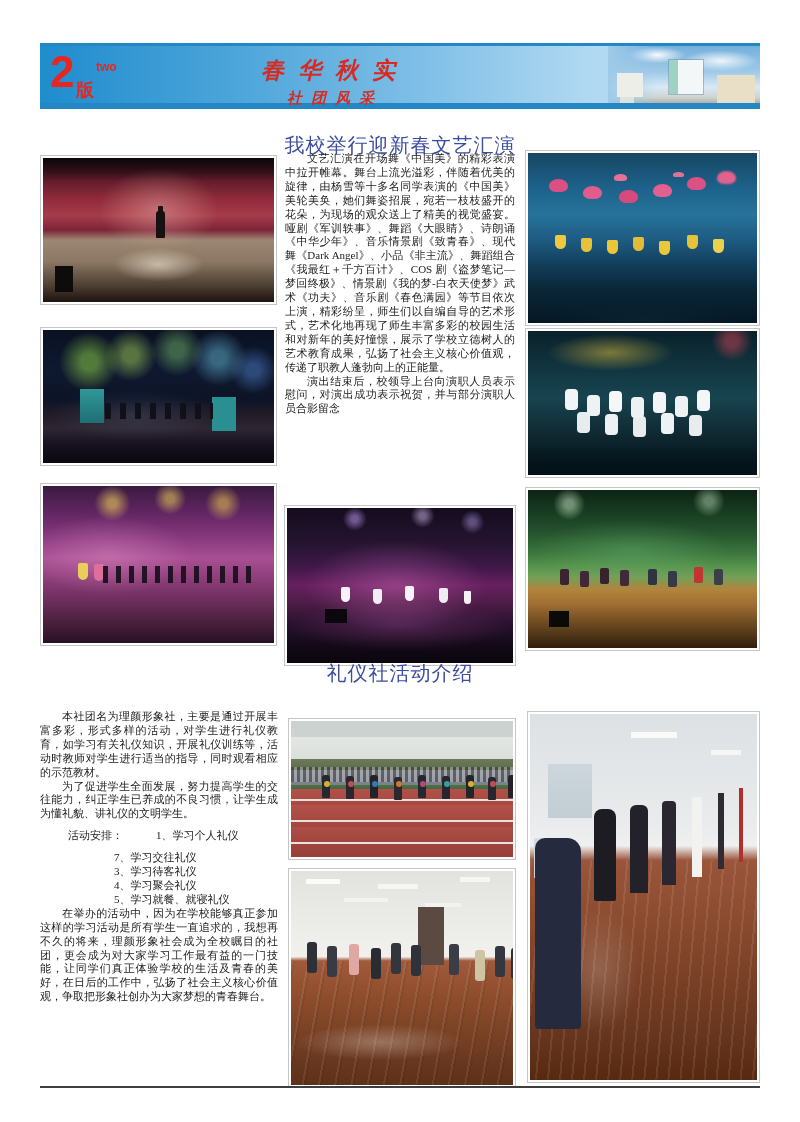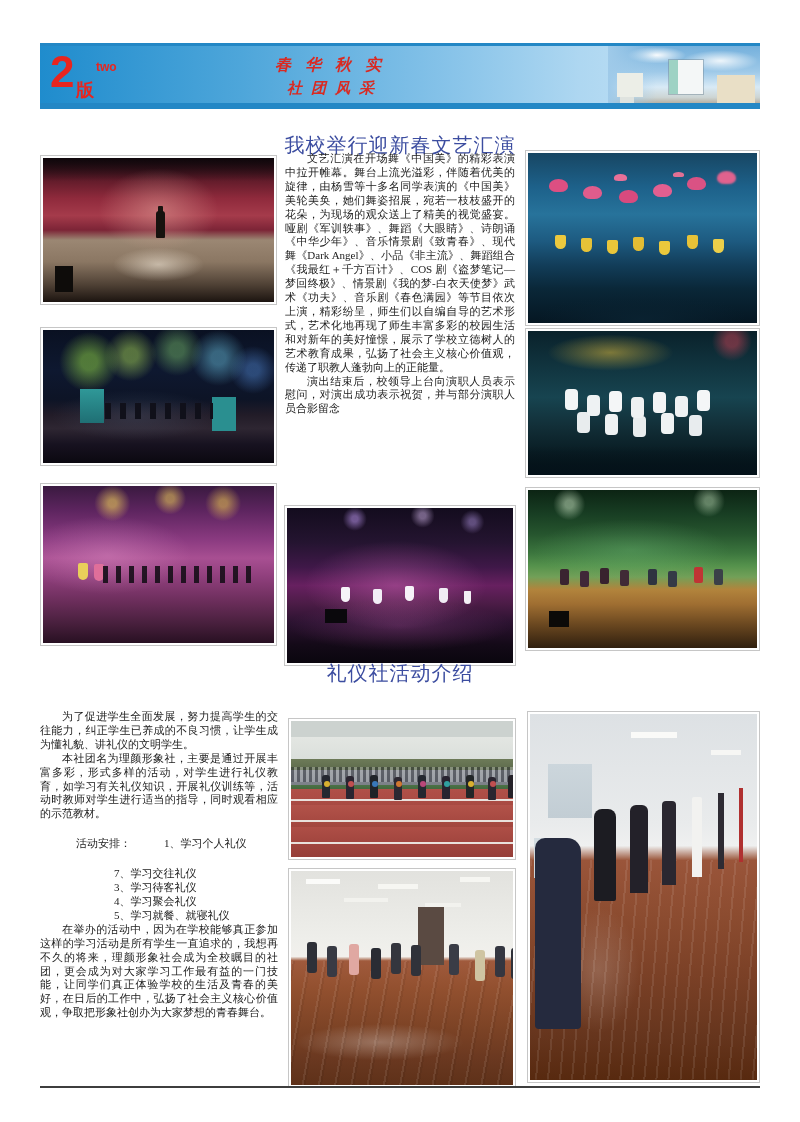--- a/index.html
+++ b/index.html
@@ -8,21 +8,21 @@
 
   
   .banner{position:absolute;left:40px;top:43px;width:720px;height:66px;
           background:linear-gradient(90deg,#1f8ccd 0%,#4ea6da 28%,#83c1e8 55%,#aed7f1 75%,#cfe8f8 100%);
           border-top:3px solid #2387c5;border-bottom:6px solid #2387c5;box-sizing:border-box;}
   .pagenum{position:absolute;left:10px;top:4px;color:#e8251f;}
   .pagenum .num{font-family:"Liberation Sans","DejaVu Sans",sans-serif;font-weight:bold;font-size:44px;line-height:44px;}
   .pagenum .two{position:absolute;left:46px;top:10px;font-family:"Liberation Sans",sans-serif;font-size:12px;font-weight:bold;}
   .pagenum .ban{position:absolute;left:26px;top:28px;font-size:18px;font-weight:bold;}
   .motto{position:absolute;left:0;right:130px;top:9px;text-align:center;color:#d92a22;}
-  .motto .m1{font-size:16px;font-weight:bold;font-style:italic;letter-spacing:14px;}
+  .motto .m1{font-size:23px;font-weight:bold;font-style:italic;letter-spacing:14px;}
   .motto .m2{font-size:15px;font-weight:bold;font-style:italic;letter-spacing:9px;margin-top:3px;}
   .banner-photo{position:absolute;right:0;top:0;width:152px;height:100%;overflow:hidden;
     background:
       linear-gradient(90deg,#9fcae9 0%,rgba(159,202,233,0) 32%) 0 0/100% 100% no-repeat,
       radial-gradient(ellipse 42px 12px at 32% 16%,rgba(255,255,255,.95),rgba(255,255,255,0) 70%) 0 0/100% 100% no-repeat,
       radial-gradient(ellipse 54px 15px at 74% 26%,rgba(255,255,255,.85),rgba(255,255,255,0) 70%) 0 0/100% 100% no-repeat,
       linear-gradient(180deg,#74b0dc 0%,#9ec9e8 45%,#d8eaf6 72%,#cdd5d4 90%,#b6b1a4 100%);}
   .banner-photo::before{content:"";position:absolute;left:40%;top:24%;width:34px;height:60%;
       background:linear-gradient(90deg,#9ed2c4 0 26%,#f4f7f7 26%);
       box-shadow:0 0 0 1px rgba(110,130,145,.45);}
@@ -33,21 +33,21 @@
   .title{position:absolute;left:0;width:100%;text-align:center;color:#3c4da0;
          font-size:20px;font-weight:400;letter-spacing:1px;}
   .t1{top:119px;}
   .t2{top:647px;}
 
   
   .col-text{position:absolute;font-size:11px;line-height:13.9px;text-align:justify;color:#1b1b1b;}
   #a1-text{left:285px;top:152px;width:230px;}
   #a2-text{left:40px;top:710px;width:238px;}
   .para{margin:0;text-indent:2em;}
-  .sched-first{margin:16px;padding-left:20px;}
+  .sched-first{margin:8px;padding-left:20px;}
   .sched-first .si{margin-left:33px;}
   .sched-item{margin:0 0 0 74px;}
 
   
   .ph{position:absolute;background:#fff;border:1px solid #c6c6c6;padding:2px;box-sizing:border-box;}
   .ph .img{position:relative;width:100%;height:100%;overflow:hidden;}
 
   
   .p-l1{background:
       radial-gradient(ellipse 70px 26px at 50% 74%,rgba(242,232,216,.6),rgba(242,232,216,0) 65%) 0 0/100% 100% no-repeat,
@@ -226,22 +226,22 @@
   <div class="ph" style="left:525px;top:328px;width:235px;height:150px">
       <div class="img p-r2"></div>
     </div>
   <div class="ph" style="left:525px;top:487px;width:235px;height:164px">
       <div class="img p-r3"></div>
     </div>
 
   <h1 class="title t2">礼仪社活动介绍</h1>
 
   <div class="col-text" id="a2-text">
+    <p class="para">本社团名为理颜形象社，主要是通过开展丰富多彩，形式多样的活动，对学生进行礼仪教育，如学习有关礼仪知识，开展礼仪训练等，活动时教师对学生进行适当的指导，同时观看相应的示范教材。</p>
     <p class="para">为了促进学生全面发展，努力提高学生的交往能力，纠正学生已养成的不良习惯，让学生成为懂礼貌、讲礼仪的文明学生。</p>
-    <p class="para">本社团名为理颜形象社，主要是通过开展丰富多彩，形式多样的活动，对学生进行礼仪教育，如学习有关礼仪知识，开展礼仪训练等，活动时教师对学生进行适当的指导，同时观看相应的示范教材。</p>
     <div class="sched-first">
       <span class="sched-label">活动安排：</span><span class="si">1、学习个人礼仪</span>
     </div>
     <p class="sched-item">7、学习交往礼仪</p>
     <p class="sched-item">3、学习待客礼仪</p>
     <p class="sched-item">4、学习聚会礼仪</p>
     <p class="sched-item">5、学习就餐、就寝礼仪</p>
     <p class="para">在举办的活动中，因为在学校能够真正参加这样的学习活动是所有学生一直追求的，我想再不久的将来，理颜形象社会成为全校瞩目的社团，更会成为对大家学习工作最有益的一门技能，让同学们真正体验学校的生活及青春的美好，在日后的工作中，弘扬了社会主义核心价值观，争取把形象社创办为大家梦想的青春舞台。</p>
   </div>
 

